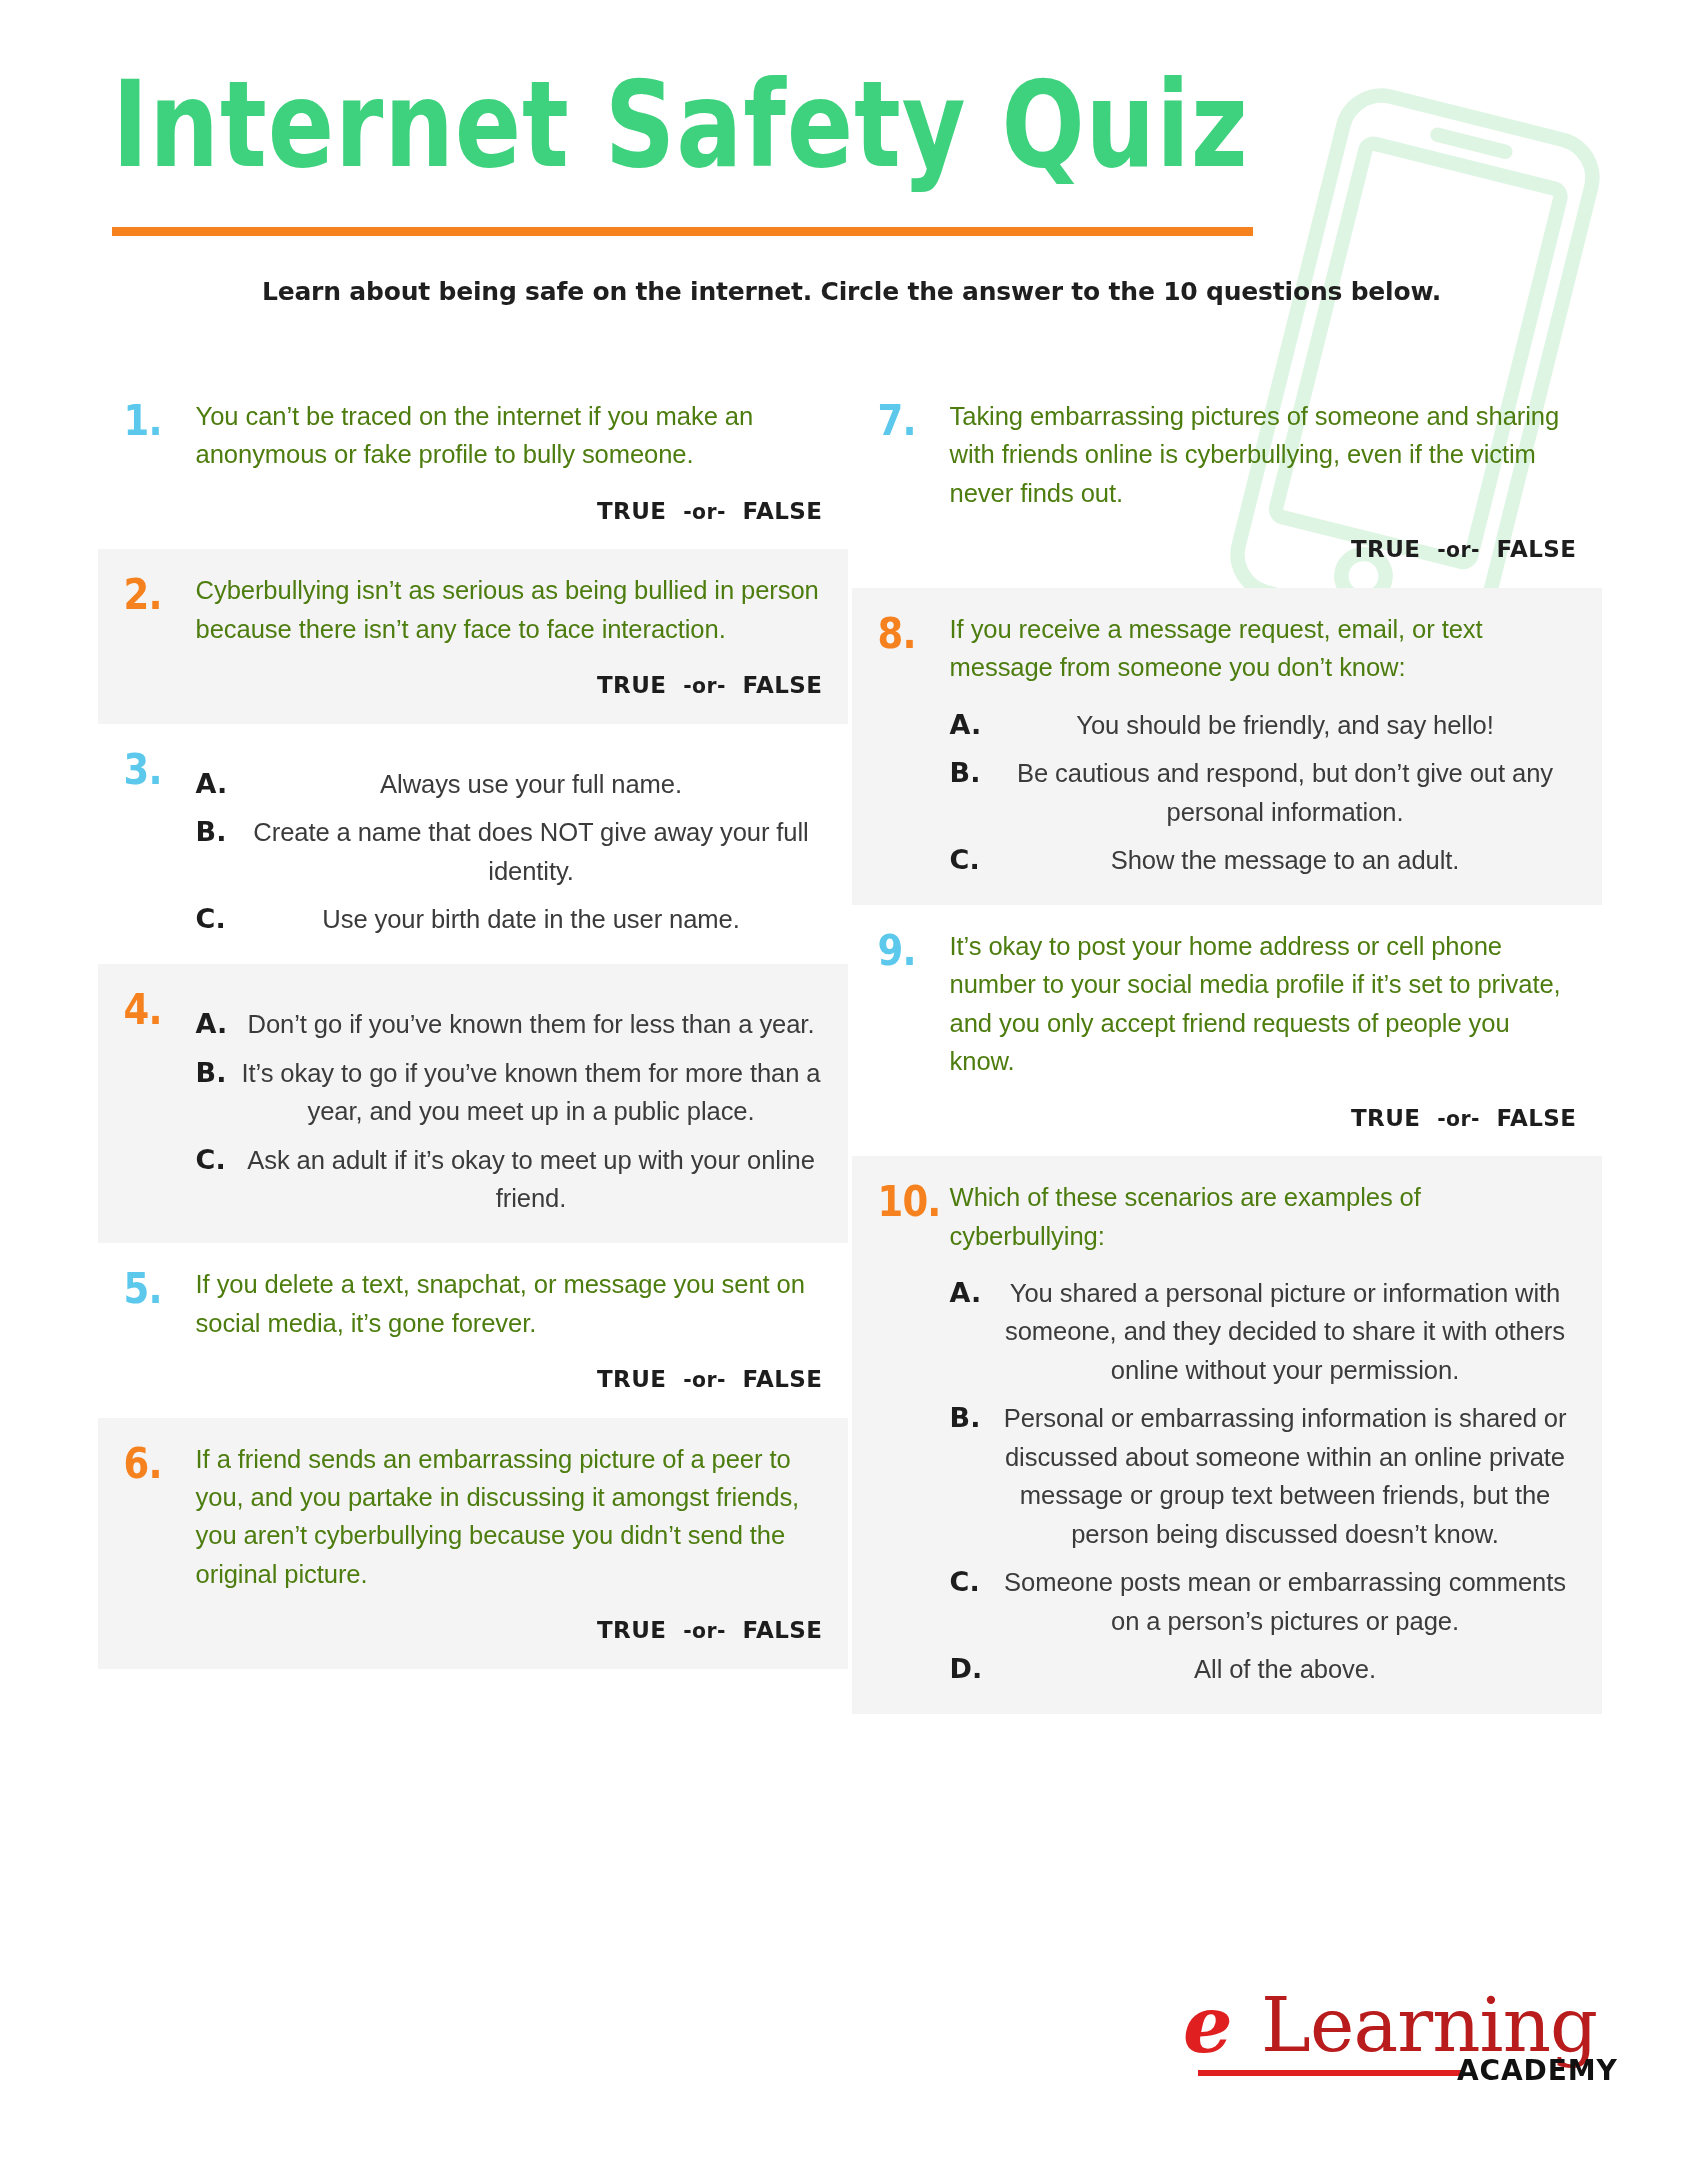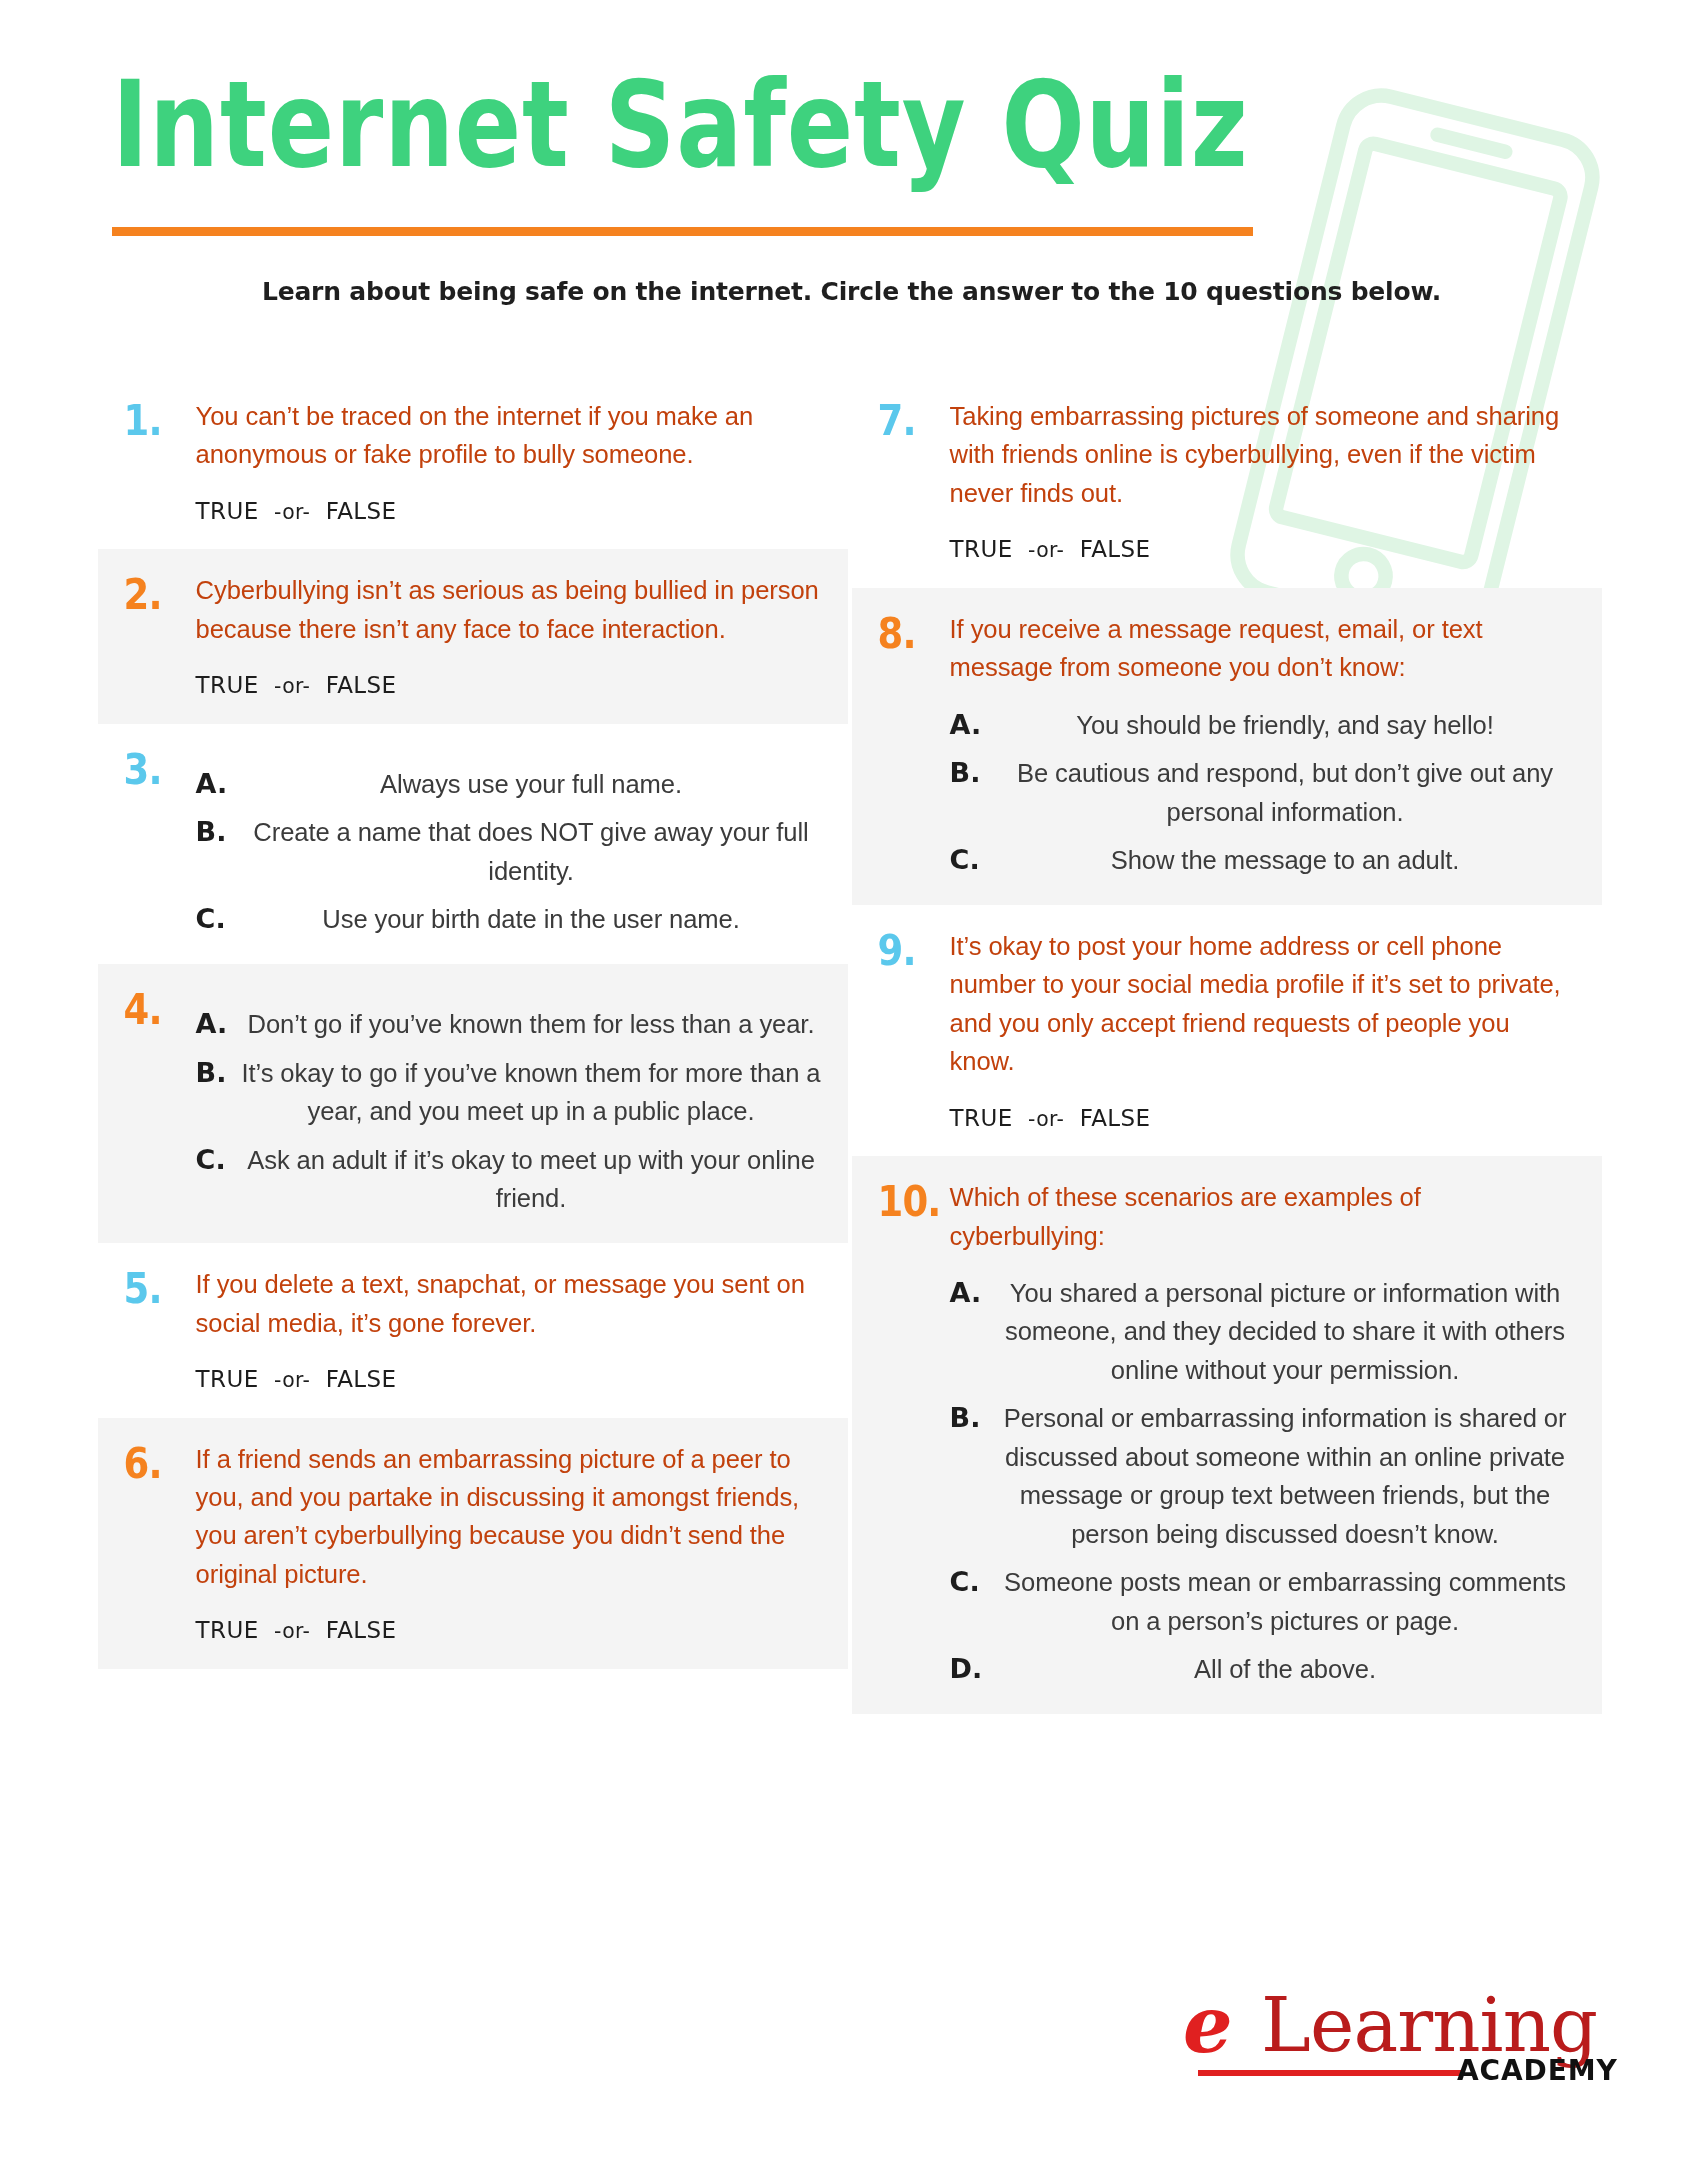--- a/index.html
+++ b/index.html
@@ -111,31 +111,32 @@
     letter-spacing: -0.9px;
   }
   .q-num.blue   { color: #5BC8EC; }
   .q-num.orange { color: #F5821F; }
 
   .q-body { flex: 1 1 auto; }
 
   .q-text {
     font-size: 25.6px;
     line-height: 1.50;
-    color: #c2410c;
+    color: #4d7c0f;
     letter-spacing: -0.1px;
   }
 
   .tf {
     margin-top: 24px;
     font-family: "DejaVu Sans", sans-serif;
-    font-weight: 400;
+    font-weight: 700;
     font-size: 23px;
     color: #1d1d1d;
     letter-spacing: 0.4px;
+    text-align: right;
   }
   .tf .sep { font-size: 20.4px; }
 
   .choices {
     margin-top: 19px;
   }
   .choice {
     display: flex;
     align-items: flex-start;
     margin-top: 10.2px;

